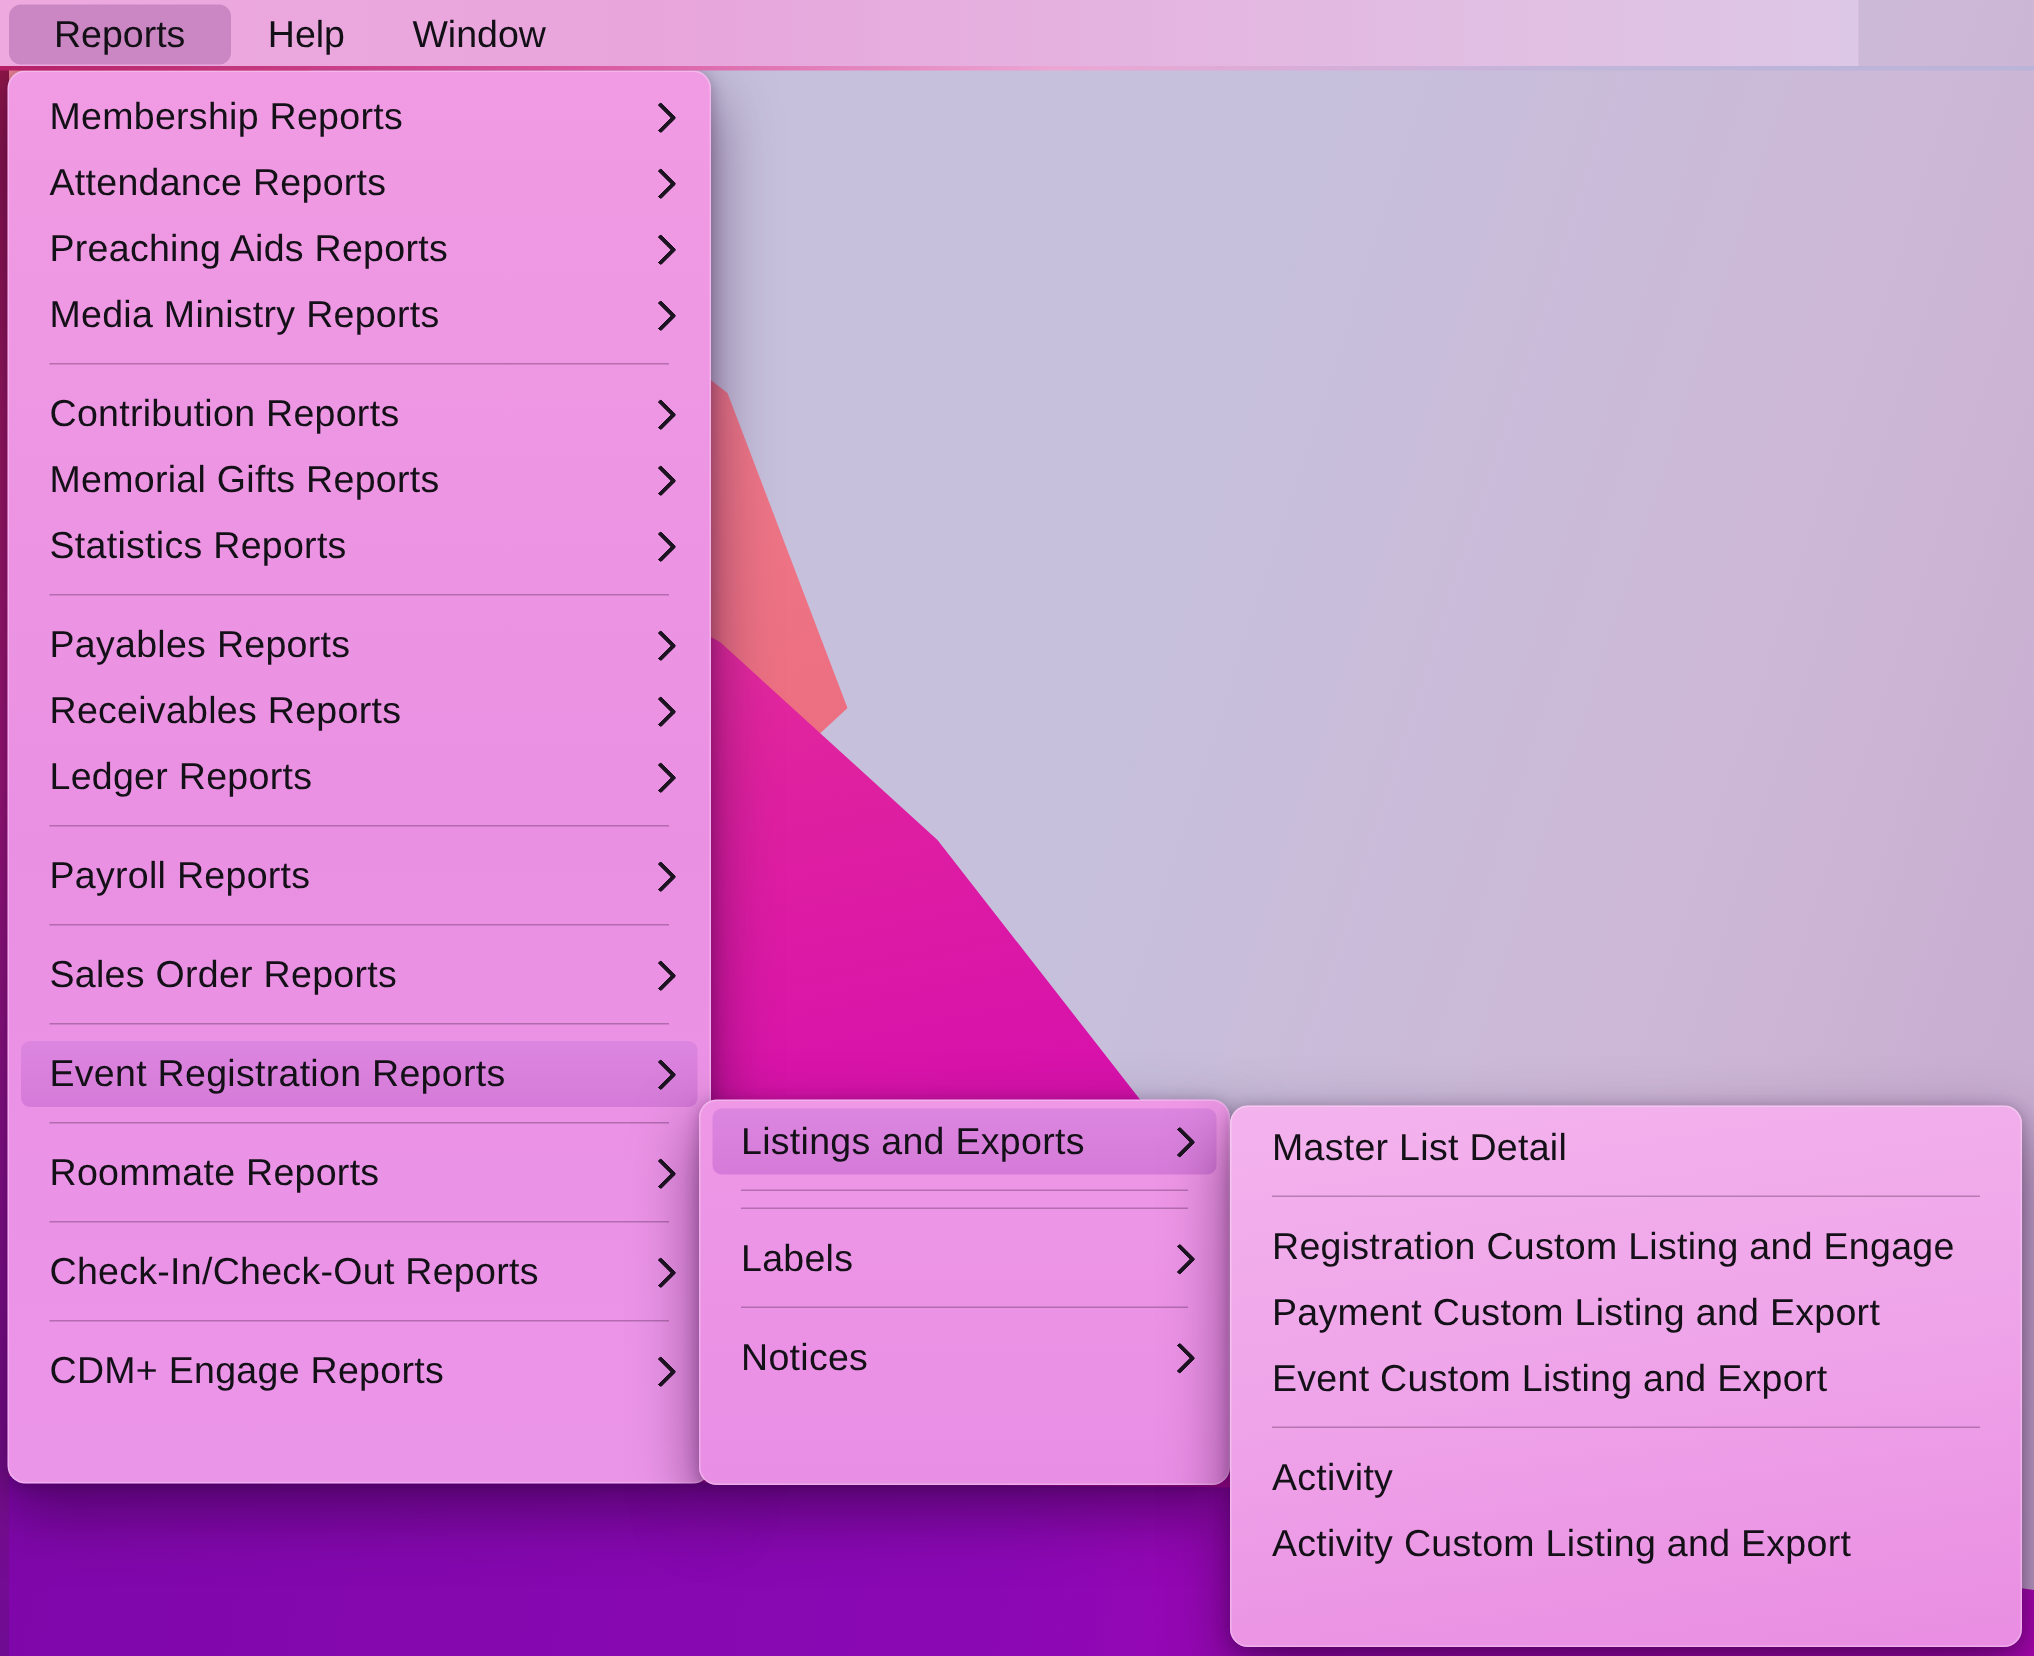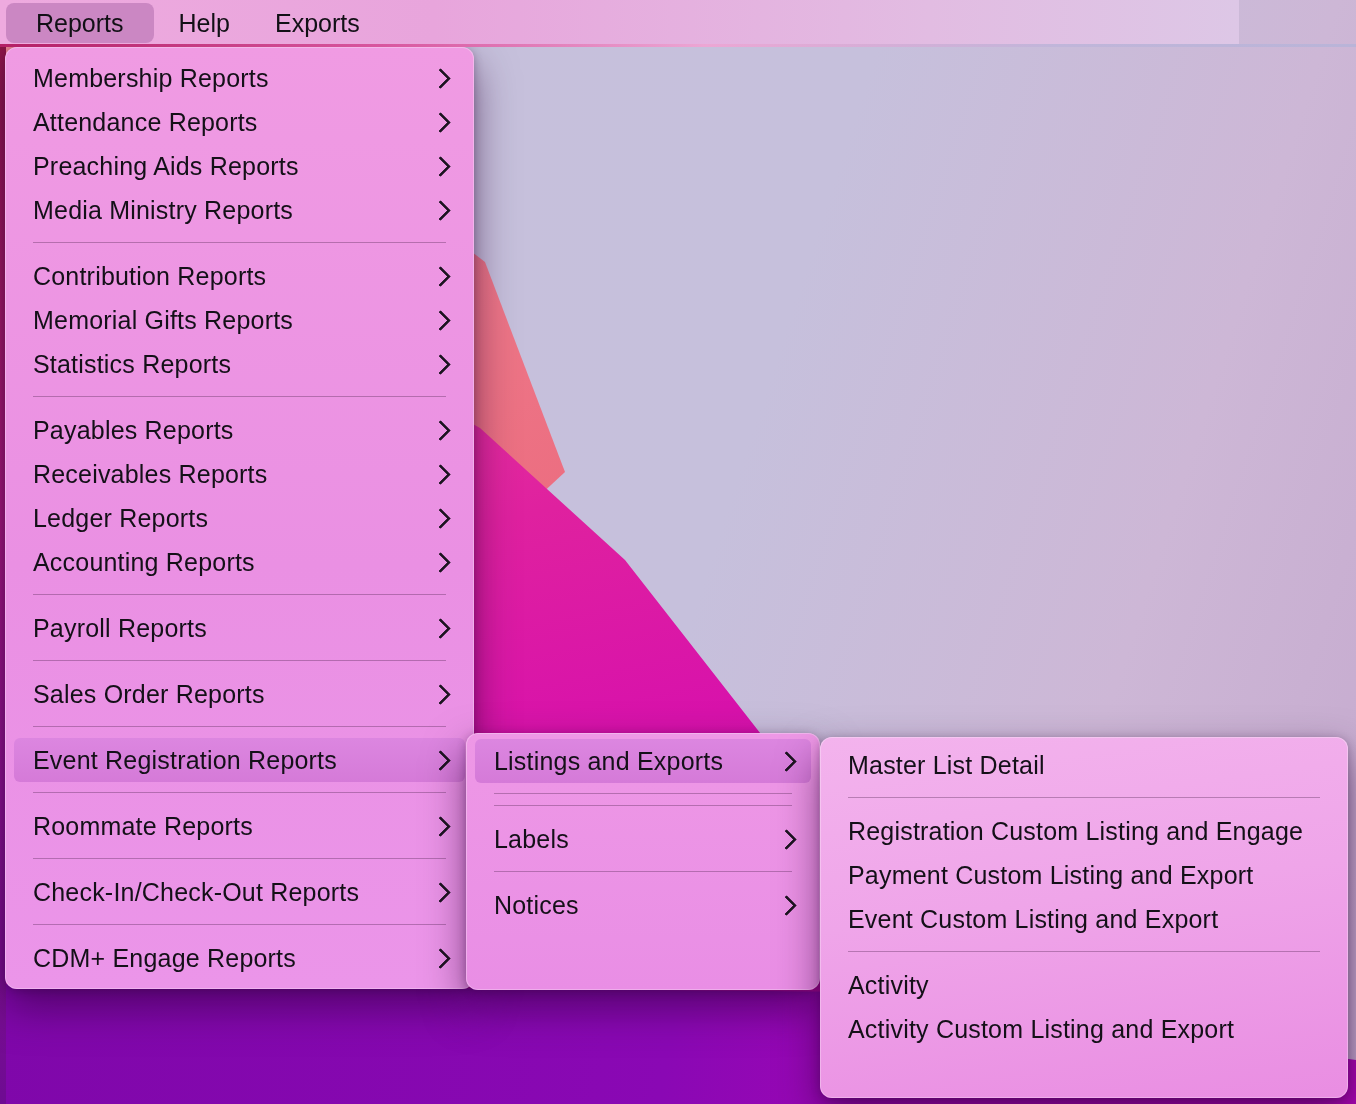--- a/index.html
+++ b/index.html
@@ -61,21 +61,21 @@
   <div class="wp-leftstrip"></div>
 
   <div id="menubar">
     <div class="mb-item active">
       <span>Reports</span>
     </div>
     <div class="mb-item plain1">
       <span>Help</span>
     </div>
     <div class="mb-item plain2">
-      <span>Exports</span>
+      <span>Window</span>
     </div>
   </div>
   <div id="menubar-underline"></div>
 
   <div id="panel-reports" class="menu-panel">
     <div class="mi">
       <span class="lbl">Membership Reports</span>
       <span class="chev"></span>
     </div>
     <div class="mi">
@@ -107,24 +107,20 @@
     <div class="mi">
       <span class="lbl">Payables Reports</span>
       <span class="chev"></span>
     </div>
     <div class="mi">
       <span class="lbl">Receivables Reports</span>
       <span class="chev"></span>
     </div>
     <div class="mi">
       <span class="lbl">Ledger Reports</span>
-      <span class="chev"></span>
-    </div>
-    <div class="mi">
-      <span class="lbl">Accounting Reports</span>
       <span class="chev"></span>
     </div>
     <div class="msep"></div>
     <div class="mi">
       <span class="lbl">Payroll Reports</span>
       <span class="chev"></span>
     </div>
     <div class="msep"></div>
     <div class="mi">
       <span class="lbl">Sales Order Reports</span>

